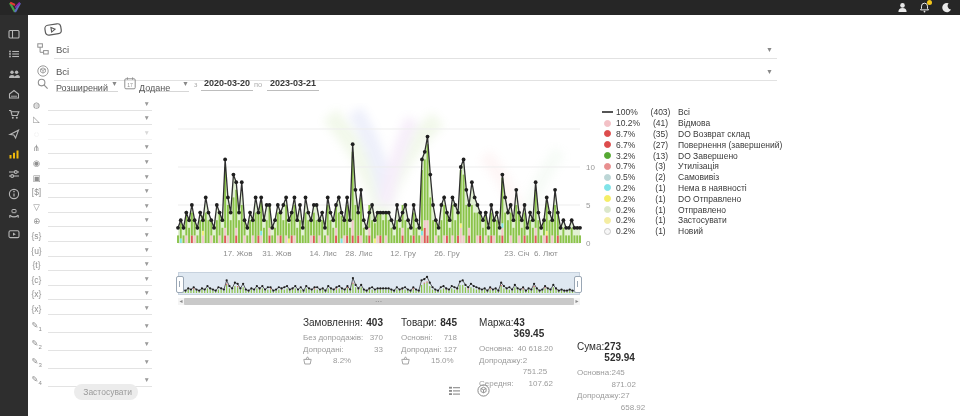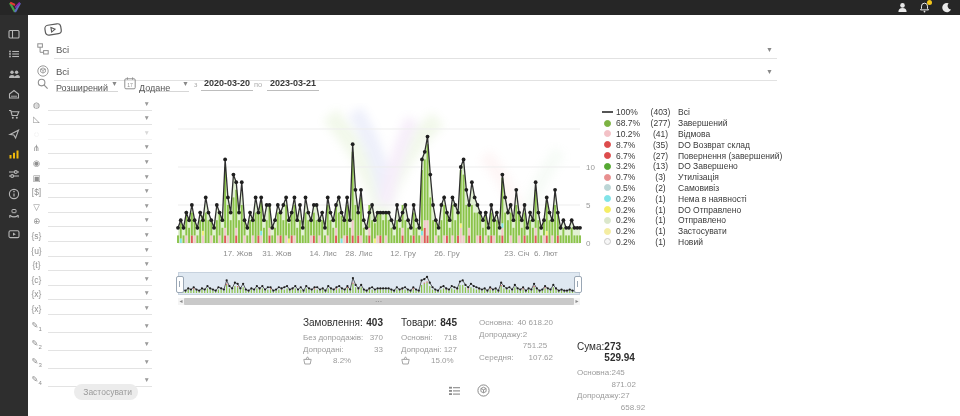--- a/index.html
+++ b/index.html
@@ -780,28 +780,20 @@
       <div class="leg-row">
         <span class="leg-mk">
           <span class="leg-line" style="background:#555555"></span>
         </span>
         <span class="leg-pct">100%</span>
         <span class="leg-cnt">(403)</span>
         <span class="leg-lbl">Всі</span>
       </div>
       <div class="leg-row">
         <span class="leg-mk">
-          <span class="leg-dot" style="background:#7cb342;border-color:#7cb342"></span>
-        </span>
-        <span class="leg-pct">68.7%</span>
-        <span class="leg-cnt">(277)</span>
-        <span class="leg-lbl">Завершений</span>
-      </div>
-      <div class="leg-row">
-        <span class="leg-mk">
           <span class="leg-dot" style="background:#f3c1c6;border-color:#f3c1c6"></span>
         </span>
         <span class="leg-pct">10.2%</span>
         <span class="leg-cnt">(41)</span>
         <span class="leg-lbl">Відмова</span>
       </div>
       <div class="leg-row">
         <span class="leg-mk">
           <span class="leg-dot" style="background:#dd4c4c;border-color:#dd4c4c"></span>
         </span>
@@ -1261,20 +1253,24 @@
         <span>
           <svg width="9" height="9" viewBox="0 0 9 9">
             <path d="M0.8 3.4 H8.2 L7.2 8 H1.8 Z" fill="none" stroke="#9c9c9c" stroke-width="0.9"></path>
             <path d="M2.8 3.4 L4.5 0.8 L6.2 3.4" fill="none" stroke="#9c9c9c" stroke-width="0.9"></path>
           </svg>
         </span>
         <span>15.0%</span>
       </div>
     </div>
     <div class="stat-col c2">
+      <div class="stat-title">
+        <span class="st-l">Маржа:</span>
+        <span class="st-v">43 369.45</span>
+      </div>
       <div class="stat-sub">
         <span>Основна:</span>
         <span>40 618.20</span>
       </div>
       <div class="stat-sub">
         <span>Допродажу:</span>
         <span>2 751.25</span>
       </div>
       <div class="stat-sub">
         <span>Середня:</span>

